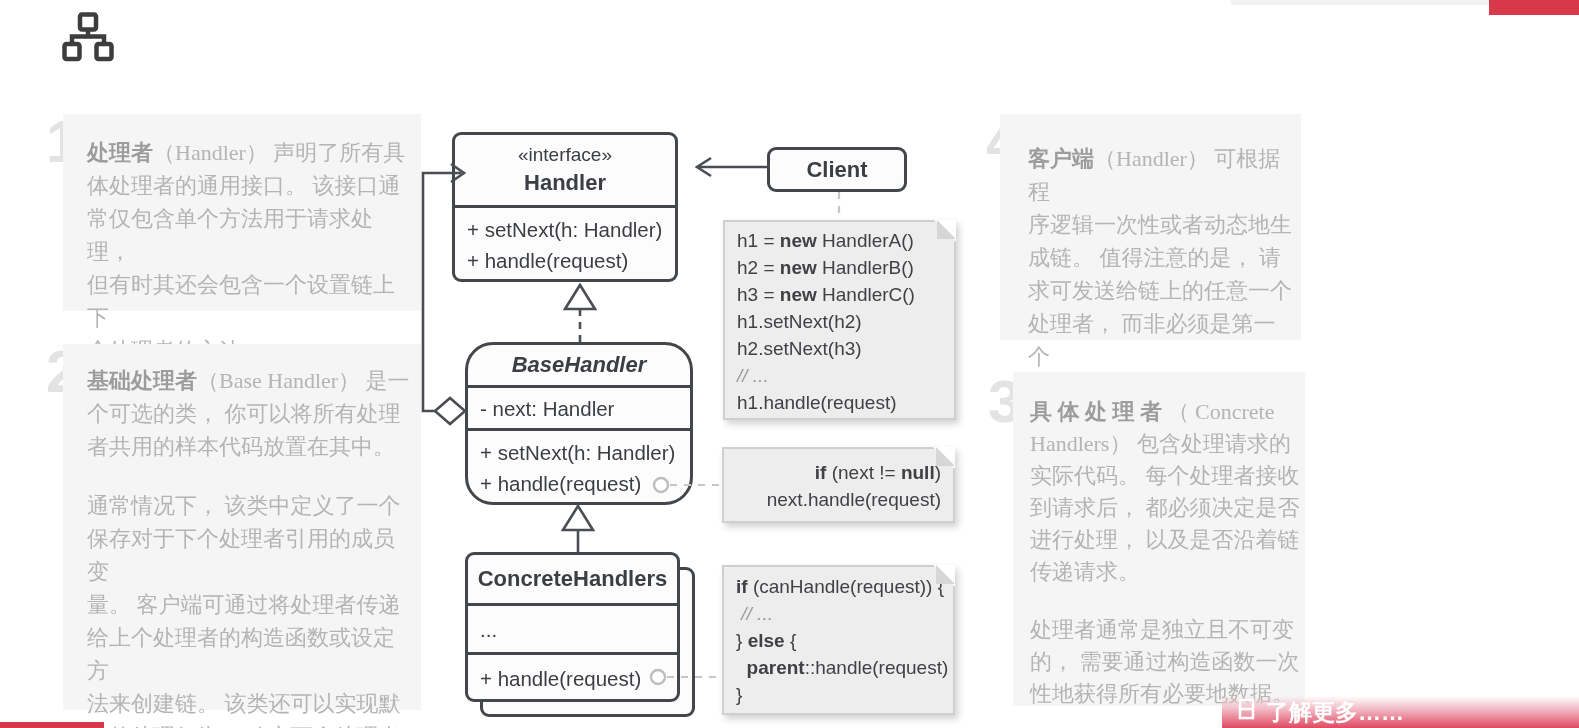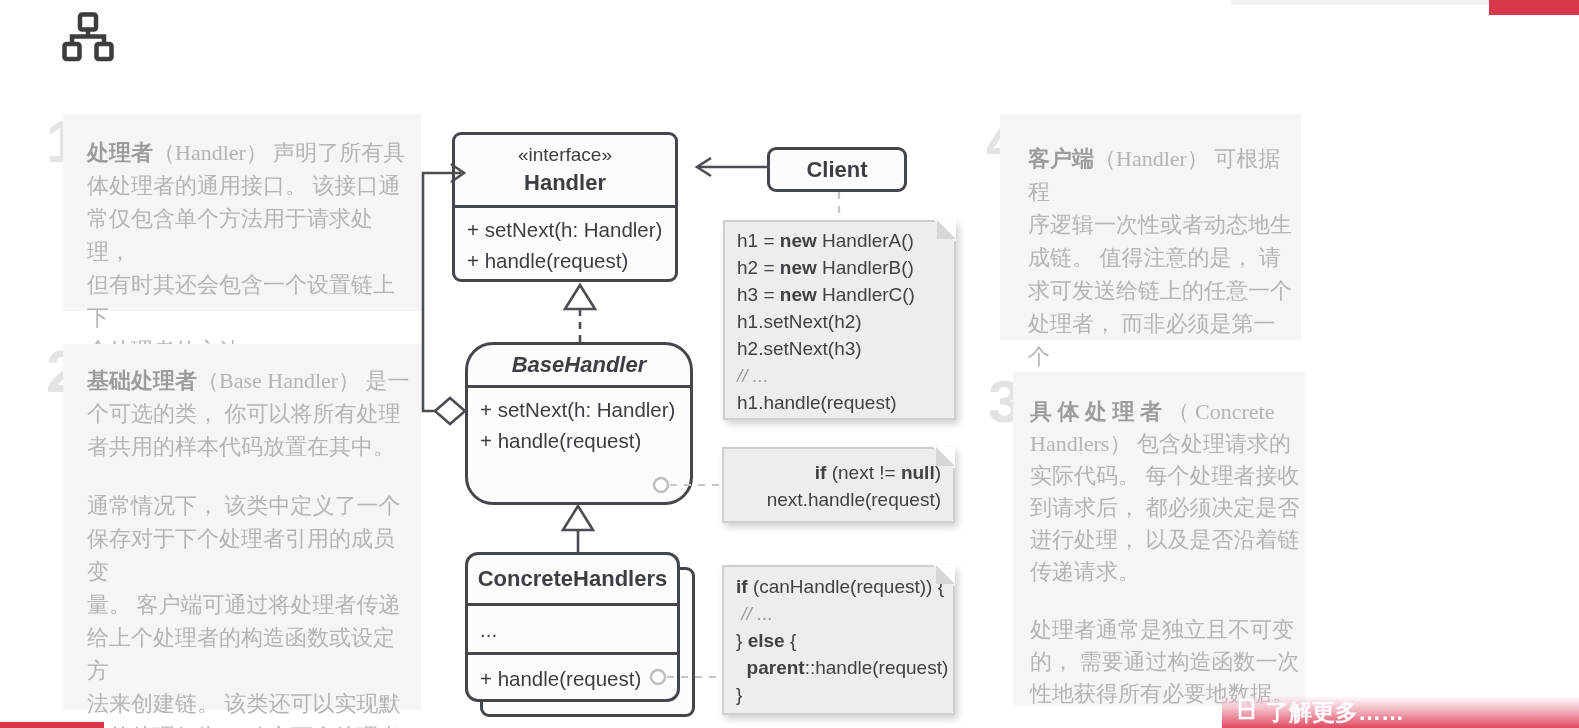--- a/index.html
+++ b/index.html
@@ -128,28 +128,31 @@
   </div>
 
   <div class="uml-box" style="left:767px;top:147px;width:140px;height:45px;display:flex;align-items:center;justify-content:center;">
     <div class="cls-name">Client</div>
   </div>
 
   <div class="uml-box" style="left:465px;top:342px;width:228px;height:163px;border-radius:28px;">
     <div class="sec sec-head" style="height:40px;">
       <div class="cls-name italic">BaseHandler</div>
     </div>
+    <div class="sec sec-rows" style="height:43px;">
+      <div class="row">- next: Handler</div>
+    </div>
     <div class="sec sec-rows" style="height:77px;">
       <div class="row">+ setNext(h: Handler)</div>
       <div class="row">+ handle(request)</div>
     </div>
   </div>
 
   <div class="uml-box" style="left:480px;top:567px;width:215px;height:150px;z-index:2;"></div>
-  <div class="uml-box" style="left:465px;top:552px;width:215px;height:150px;border-radius:13px;">
+  <div class="uml-box" style="left:465px;top:552px;width:215px;height:150px;">
     <div class="sec sec-head" style="height:48px;">
       <div class="cls-name">ConcreteHandlers</div>
     </div>
     <div class="sec sec-rows" style="height:49px;">
       <div class="row">...</div>
     </div>
     <div class="sec sec-rows" style="height:50px;">
       <div class="row">+ handle(request)</div>
     </div>
   </div>

